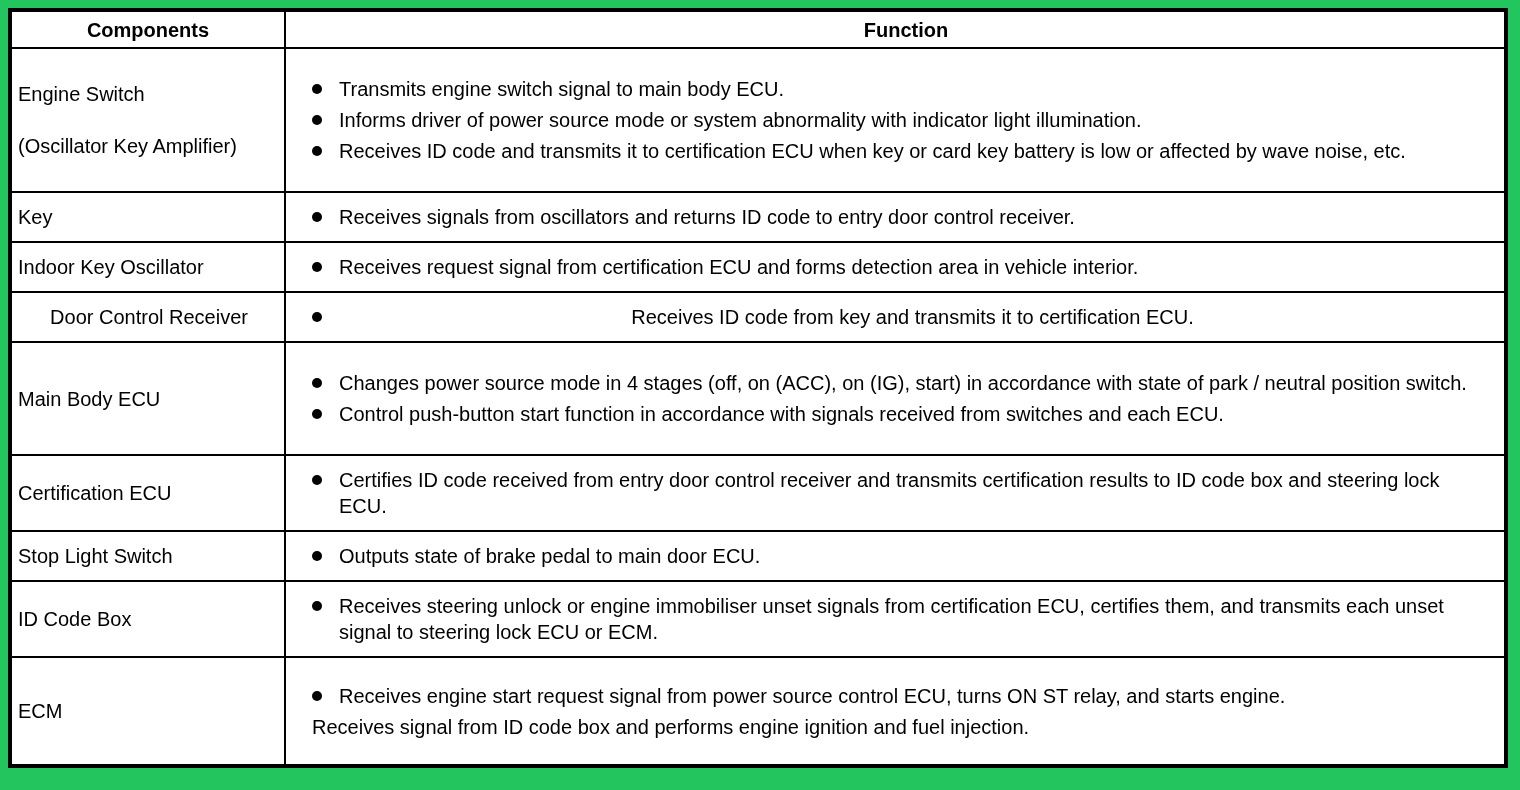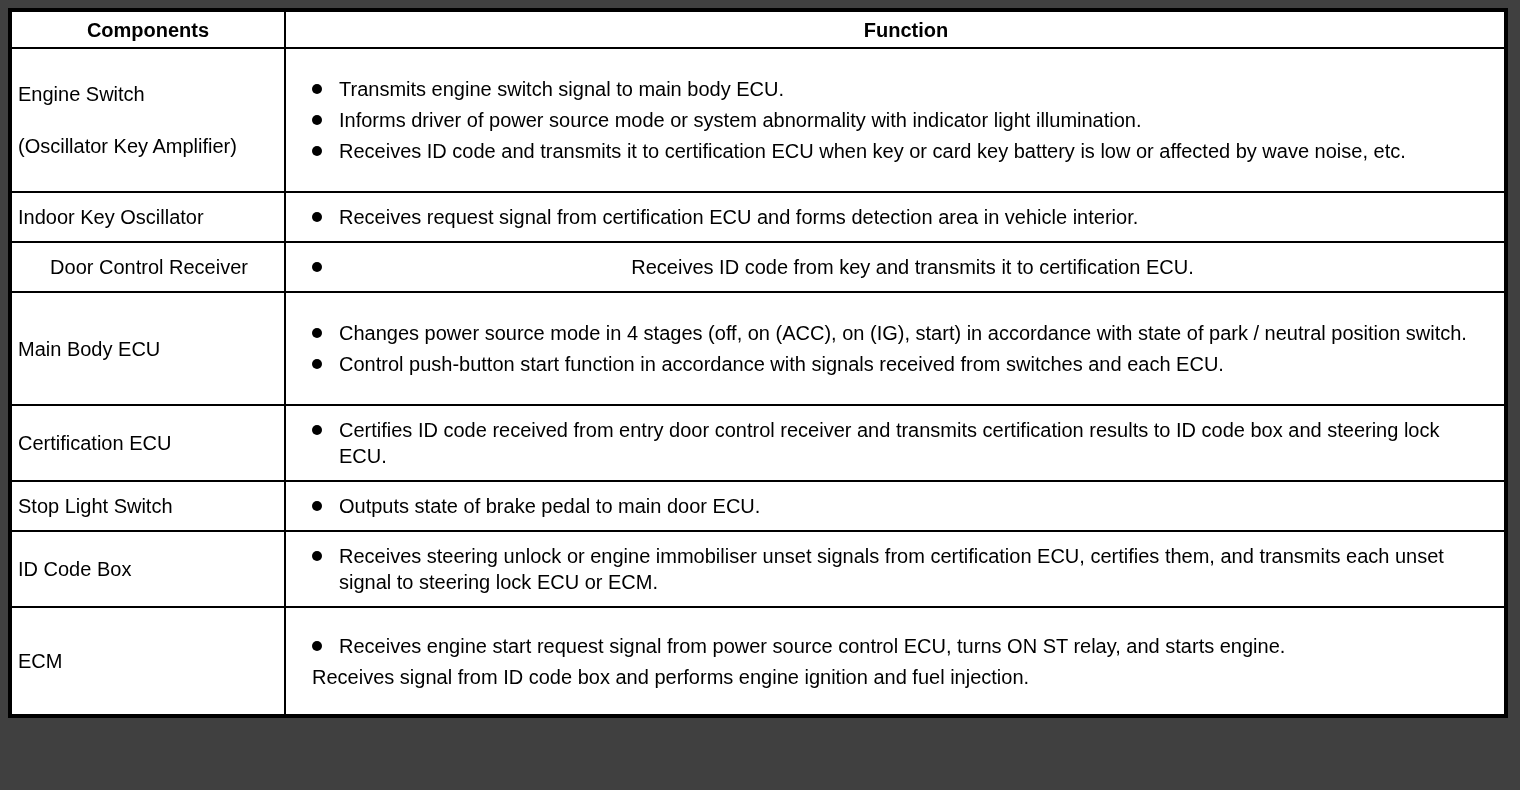--- a/index.html
+++ b/index.html
@@ -4,21 +4,21 @@
 <style>
   html, body {
     margin: 0;
     padding: 0;
     background: #ffffff;
     font-family: "Liberation Sans", "DejaVu Sans", sans-serif;
   }
   .page {
     width: 1520px;
     height: 790px;
-    background: #404040;
+    background: #22c55e;
     box-sizing: border-box;
     position: relative;
   }
   table.spec-table {
     position: absolute;
     left: 8px;
     top: 8px;
     width: 1500px;
     border-collapse: collapse;
     table-layout: fixed;
@@ -113,20 +113,31 @@
             <span class="dot"></span>
             <span class="btext">Informs driver of power source mode or system abnormality with indicator light illumination.</span>
           </div>
           <div class="bullet-item">
             <span class="dot"></span>
             <span class="btext">Receives ID code and transmits it to certification ECU when key or card key battery is low or affected by wave noise, etc.</span>
           </div>
         </td>
       </tr>
 
+      <tr class="r1">
+        <td class="component-cell">
+          <div>Key</div>
+        </td>
+        <td class="function-cell">
+          <div class="bullet-item">
+            <span class="dot"></span>
+            <span class="btext">Receives signals from oscillators and returns ID code to entry door control receiver.</span>
+          </div>
+        </td>
+      </tr>
 
       <tr class="r2">
         <td class="component-cell">
           <div>Indoor Key Oscillator</div>
         </td>
         <td class="function-cell">
           <div class="bullet-item">
             <span class="dot"></span>
             <span class="btext">Receives request signal from certification ECU and forms detection area in vehicle interior.</span>
           </div>

